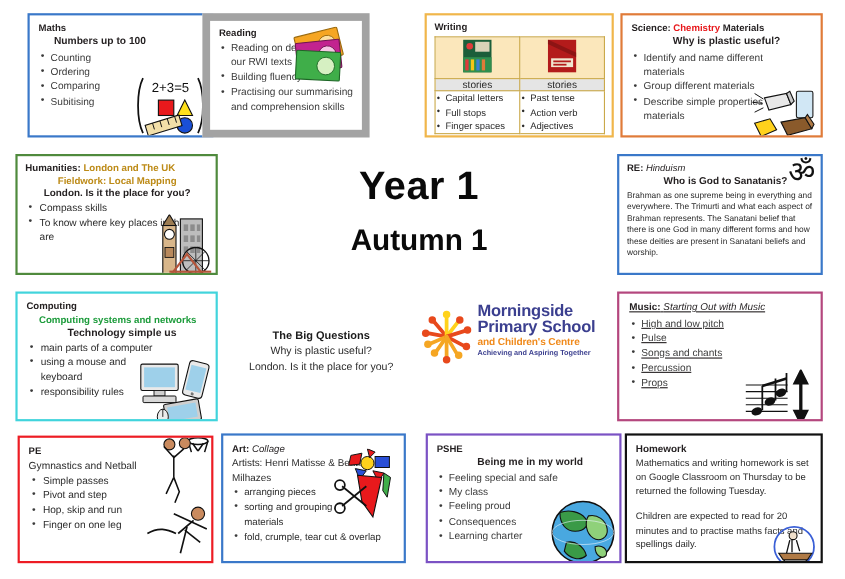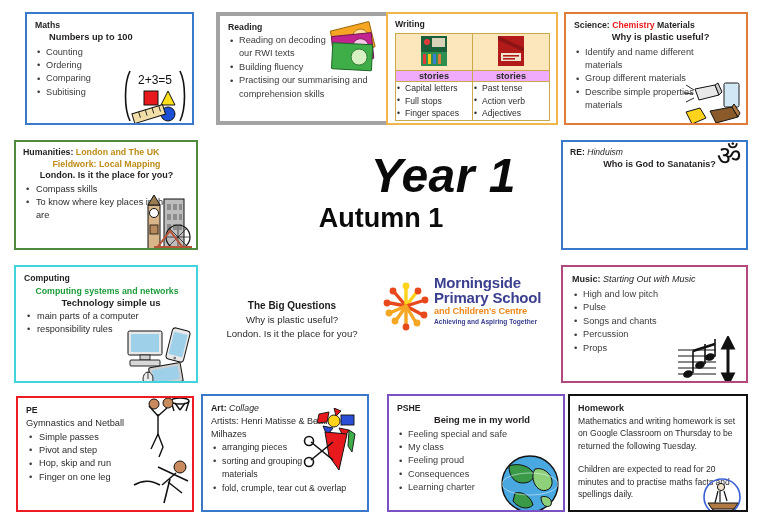--- a/index.html
+++ b/index.html
@@ -74,26 +74,25 @@
     line-height: 12.4px;
   }
   .ital { font-style: italic; }
   .clip { position: absolute; }
 
   
   .title-main {
     position: absolute;
     left: 246px; top: 148px;
     width: 270px;
-    text-align: right;
-    font-size: 48px;
+    text-align: center;
+    font-size: 36px;
     font-weight: bold;
     letter-spacing: 0.5px;
     color: #0a0a0a;
-    font-style: italic;
   }
   .title-sub {
     position: absolute;
     left: 246px; top: 203px;
     width: 270px;
     text-align: center;
     font-size: 27px;
     font-weight: bold;
     color: #0a0a0a;
   }
@@ -143,22 +142,22 @@
     margin-top: 3px;
     table-layout: fixed;
   }
   table.wtable td {
     border: 1px solid #caa94a;
     padding: 0;
     vertical-align: top;
   }
   td.wcover { background: #fbe7bb; height: 34px; text-align: center; }
   td.wlabel {
-    background: #f0abfc; text-align: center;
-    font-size: 9.2px; padding: 1px 0 2px 0; color: #2b2b2b; font-weight: bold;
+    background: #e5e5e5; text-align: center;
+    font-size: 9.2px; padding: 1px 0 2px 0; color: #2b2b2b;
   }
   td.wcell { background: #ffffff; padding: 2px 2px 3px 2px; }
   td.wcell ul { margin: 0; padding: 0; list-style: none; }
   td.wcell li {
     position: relative; padding-left: 9px;
     font-size: 8.6px; line-height: 12.6px; color: #2b2b2b;
   }
   td.wcell li::before {
     content: "\2022"; position: absolute; left: 1px; top: -0.5px;
   }
@@ -193,21 +192,21 @@
             <line x1="18" y1="42" x2="18" y2="48" stroke="#111" stroke-width="0.8"></line>
             <line x1="25" y1="42" x2="25" y2="48" stroke="#111" stroke-width="0.8"></line>
             <line x1="32" y1="42" x2="32" y2="48" stroke="#111" stroke-width="0.8"></line>
             <line x1="39" y1="42" x2="39" y2="48" stroke="#111" stroke-width="0.8"></line>
           </g>
         </svg>
       </div>
     </div>
   </div>
 
-  <div class="box" style="left:216px; top:12px; width:180px; height:113px; border:4px solid #a3a3a3;">
+  <div class="box" style="left:184px; top:12px; width:152px; height:113px; border:7px solid #a3a3a3;">
     <div style="padding:6px 7px 0 8px; position:relative; height:100%;">
       <div class="b-title">Reading</div>
       <ul class="b-list" style="margin-top:1px;">
         <li style="width:92px;">Reading on decoding our RWI texts</li>
         <li>Building fluency</li>
         <li>Practising our summarising and comprehension skills</li>
       </ul>
       <div class="clip" style="right:5px; top:5px; width:58px; height:54px;">
         <svg width="58" height="54" viewBox="0 0 58 54">
           <g transform="rotate(-14 29 27)">
@@ -358,35 +357,37 @@
   <div class="title-main">Year 1</div>
   <div class="title-sub">Autumn 1</div>
 
   <div class="box" style="left:561px; top:140px; width:187px; height:110px; border:2px solid #3a78c9;">
     <div style="padding:5px 7px 0 7px; position:relative; height:100%;">
       <div class="b-title" style="font-size:8.6px;">
         <span>RE:</span>
         <span class="ital" style="font-weight:normal;">Hinduism</span>
       </div>
       <div class="b-sub" style="font-size:9.1px; padding-left:10px;">Who is God to Sanatanis?</div>
+      <div class="para" style="margin-top:2px;">Brahman as one supreme being in everything and everywhere. The Trimurti and what each aspect of Brahman represents. The Sanatani belief that there is one God in many different forms and how these deities are present in Sanatani beliefs and worship.</div>
       <div class="clip" style="right:0px; top:-4px; width:34px; height:34px;">
         <svg width="34" height="34" viewBox="0 0 34 34">
           <text x="17" y="27" font-family="DejaVu Sans, sans-serif" font-size="27" text-anchor="middle" fill="#111">ॐ</text>
         </svg>
       </div>
     </div>
   </div>
 
   <div class="box" style="left:14px; top:265px; width:184px; height:118px; border:2px solid #41d4dc;">
     <div style="padding:6px 6px 0 8px; position:relative; height:100%;">
       <div class="b-title">Computing</div>
       <div style="text-align:center; font-size:8.8px; font-weight:bold; color:#1d9c3c; line-height:12px;">Computing systems and networks</div>
       <div class="b-sub" style="font-size:9.5px; padding-left:8px;">Technology simple us</div>
       <ul class="b-list wide" style="margin-top:1px;">
         <li style="color:#2b2b2b;">main parts of a computer</li>
+        <li style="color:#2b2b2b; width:110px;">using a mouse and keyboard</li>
         <li style="color:#2b2b2b;">responsibility rules</li>
       </ul>
       <div class="clip" style="right:2px; bottom:2px; width:68px; height:58px;">
         <svg width="68" height="58" viewBox="0 0 68 58">
           <rect x="2" y="4" width="34" height="24" rx="1.5" fill="#e9e9e9" stroke="#111" stroke-width="1"></rect>
           <rect x="5" y="7" width="28" height="18" fill="#9ed0ea"></rect>
           <rect x="14" y="28" width="10" height="5" fill="#cfcfcf" stroke="#111" stroke-width="0.8"></rect>
           <rect x="4" y="33" width="30" height="6" rx="1" fill="#d8d8d8" stroke="#111" stroke-width="0.9"></rect>
           <g transform="rotate(14 52 18)">
             <rect x="43" y="2" width="18" height="32" rx="3" fill="#e9e9e9" stroke="#111" stroke-width="1"></rect>
@@ -451,21 +452,21 @@
     </div>
     <div class="logo-text">
       <div class="logo-l1">Morningside</div>
       <div class="logo-l1">Primary School</div>
       <div class="logo-l2">and Children's Centre</div>
       <div class="logo-l3">Achieving and Aspiring Together</div>
     </div>
   </div>
 
   <div class="box" style="left:561px; top:265px; width:187px; height:118px; border:2px solid #b4477e;">
-    <div style="padding:7px 7px 0 9px; position:relative; height:100%;">
+    <div style="padding:7px 7px 0 9px; position:relative; height:100%;text-decoration:underline;">
       <div class="b-title" style="font-size:9px;">
         <span>Music:</span>
         <span class="ital" style="font-weight:normal;">Starting Out with Music</span>
       </div>
       <ul class="b-list" style="margin-top:3px;">
         <li>High and low pitch</li>
         <li>Pulse</li>
         <li>Songs and chants</li>
         <li>Percussion</li>
         <li>Props</li>

